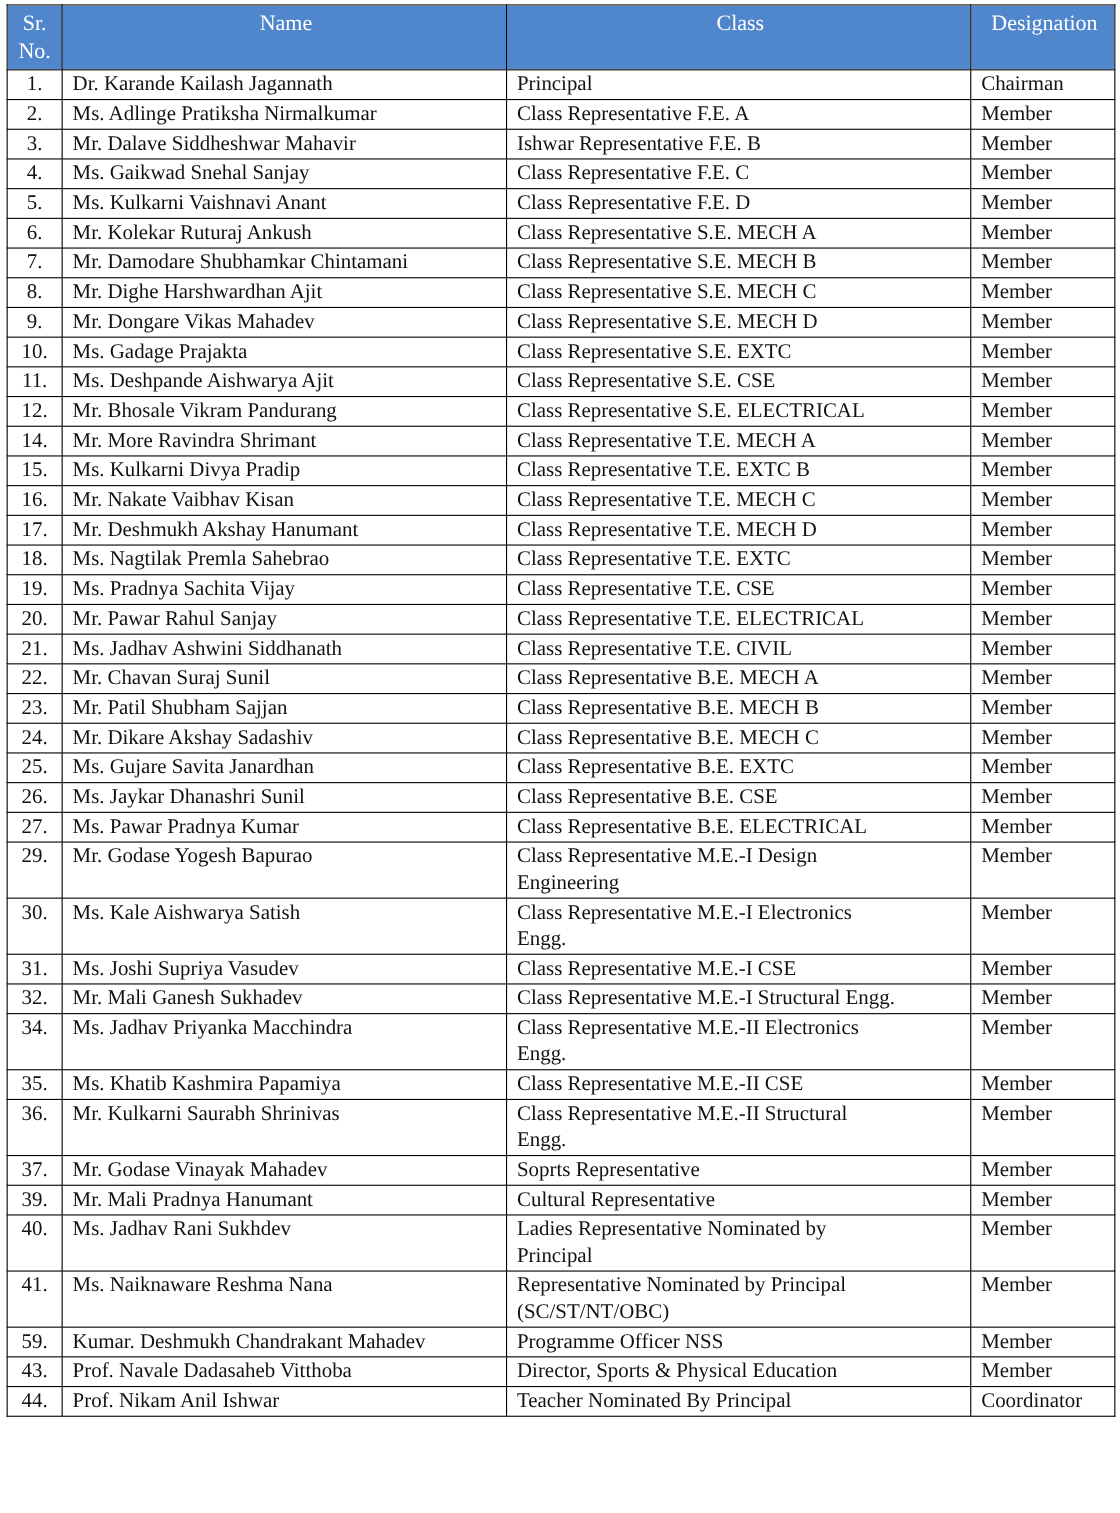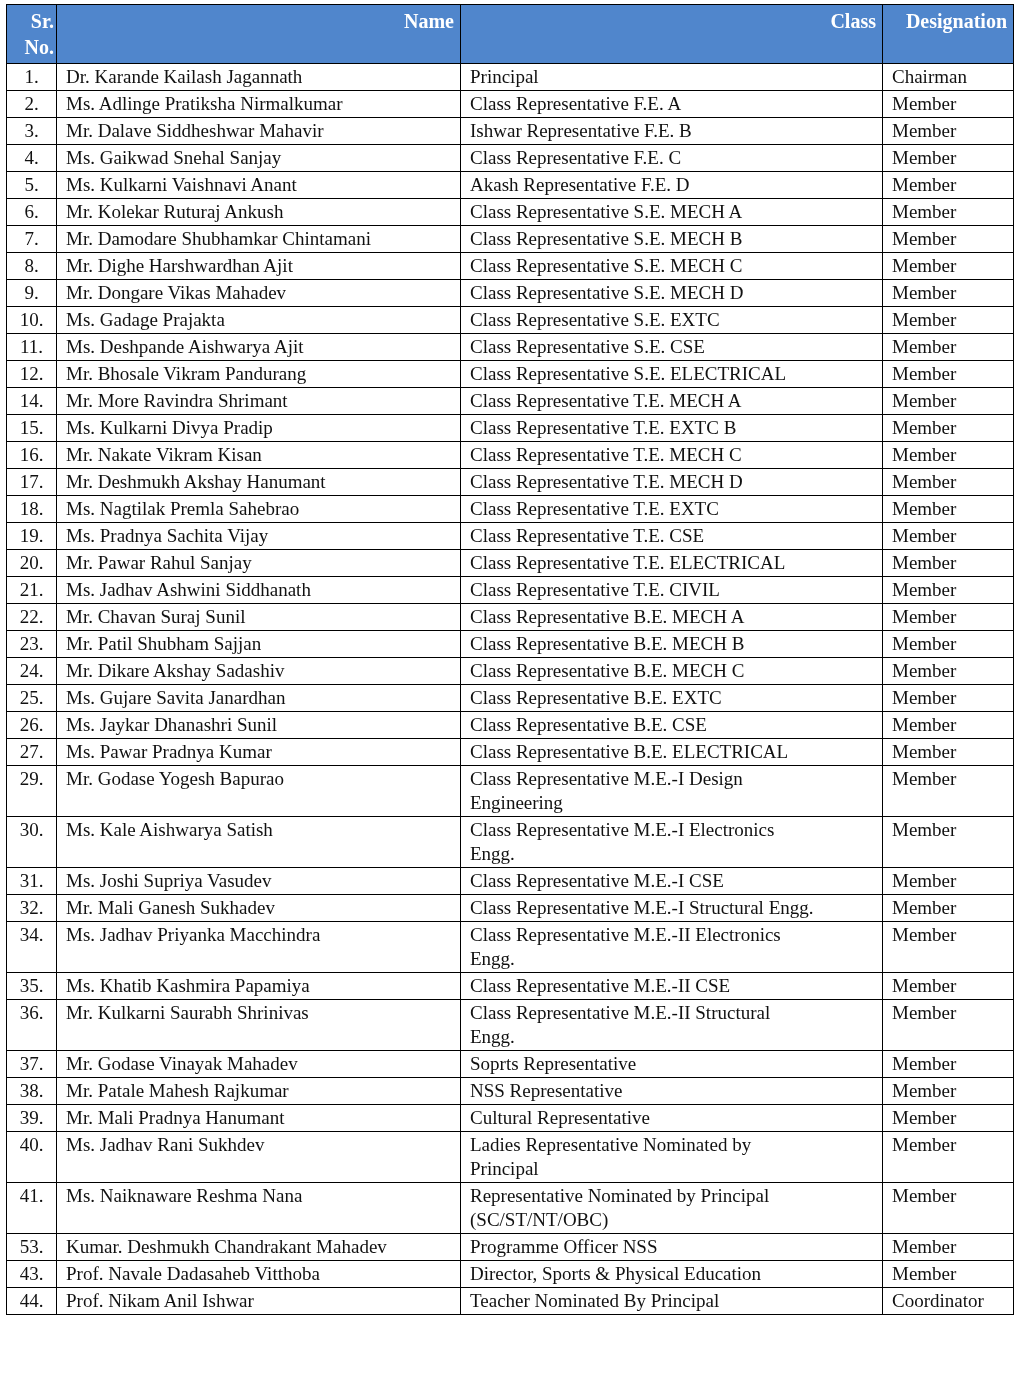--- a/index.html
+++ b/index.html
@@ -26,24 +26,24 @@
 
   table.committee th,
   table.committee td {
     border: 1px solid #000000;
     vertical-align: top;
     overflow: hidden;
   }
   table.committee th {
     background: var(--header-bg, #5086CC);
     color: var(--header-fg, #ffffff);
-    font-weight: bold;
+    font-weight: normal;
     font-size: 20px;
     line-height: 26px;
-    text-align: right;
+    text-align: center;
     padding: 3px 6px 3px 9px;
     height: 52px;
   }
   table.committee th.sr-head {
     padding-left: 2px;
     padding-right: 2px;
   }
   table.committee td {
     font-size: 19px;
     line-height: 24px;
@@ -101,21 +101,21 @@
   <tr>
     <td class="sr-cell">4.</td>
     <td class="name-cell">Ms. Gaikwad Snehal Sanjay</td>
     <td class="class-cell">Class Representative F.E. C</td>
     <td class="desg-cell">Member</td>
   </tr>
 
   <tr>
     <td class="sr-cell">5.</td>
     <td class="name-cell">Ms. Kulkarni Vaishnavi Anant</td>
-    <td class="class-cell">Akash Representative F.E. D</td>
+    <td class="class-cell">Class Representative F.E. D</td>
     <td class="desg-cell">Member</td>
   </tr>
 
   <tr>
     <td class="sr-cell">6.</td>
     <td class="name-cell">Mr. Kolekar Ruturaj Ankush</td>
     <td class="class-cell">Class Representative S.E. MECH A</td>
     <td class="desg-cell">Member</td>
   </tr>
 
@@ -171,21 +171,21 @@
 
   <tr>
     <td class="sr-cell">15.</td>
     <td class="name-cell">Ms. Kulkarni Divya Pradip</td>
     <td class="class-cell">Class Representative T.E. EXTC B</td>
     <td class="desg-cell">Member</td>
   </tr>
 
   <tr>
     <td class="sr-cell">16.</td>
-    <td class="name-cell">Mr. Nakate Vikram Kisan</td>
+    <td class="name-cell">Mr. Nakate Vaibhav Kisan</td>
     <td class="class-cell">Class Representative T.E. MECH C</td>
     <td class="desg-cell">Member</td>
   </tr>
 
   <tr>
     <td class="sr-cell">17.</td>
     <td class="name-cell">Mr. Deshmukh Akshay Hanumant</td>
     <td class="class-cell">Class Representative T.E. MECH D</td>
     <td class="desg-cell">Member</td>
   </tr>
@@ -315,26 +315,20 @@
     <td class="desg-cell">Member</td>
   </tr>
 
   <tr>
     <td class="sr-cell">37.</td>
     <td class="name-cell">Mr. Godase Vinayak Mahadev</td>
     <td class="class-cell">Soprts Representative</td>
     <td class="desg-cell">Member</td>
   </tr>
 
-  <tr>
-    <td class="sr-cell">38.</td>
-    <td class="name-cell">Mr. Patale Mahesh Rajkumar</td>
-    <td class="class-cell">NSS Representative</td>
-    <td class="desg-cell">Member</td>
-  </tr>
 
   <tr>
     <td class="sr-cell">39.</td>
     <td class="name-cell">Mr. Mali Pradnya Hanumant</td>
     <td class="class-cell">Cultural Representative</td>
     <td class="desg-cell">Member</td>
   </tr>
 
   <tr>
     <td class="sr-cell">40.</td>
@@ -346,21 +340,21 @@
 
   <tr>
     <td class="sr-cell">41.</td>
     <td class="name-cell">Ms. Naiknaware Reshma Nana</td>
     <td class="class-cell">Representative Nominated by Principal
 (SC/ST/NT/OBC)</td>
     <td class="desg-cell">Member</td>
   </tr>
 
   <tr>
-    <td class="sr-cell">53.</td>
+    <td class="sr-cell">59.</td>
     <td class="name-cell">Kumar. Deshmukh Chandrakant Mahadev</td>
     <td class="class-cell">Programme Officer NSS</td>
     <td class="desg-cell">Member</td>
   </tr>
 
   <tr>
     <td class="sr-cell">43.</td>
     <td class="name-cell">Prof. Navale Dadasaheb Vitthoba</td>
     <td class="class-cell">Director, Sports &amp; Physical Education</td>
     <td class="desg-cell">Member</td>

